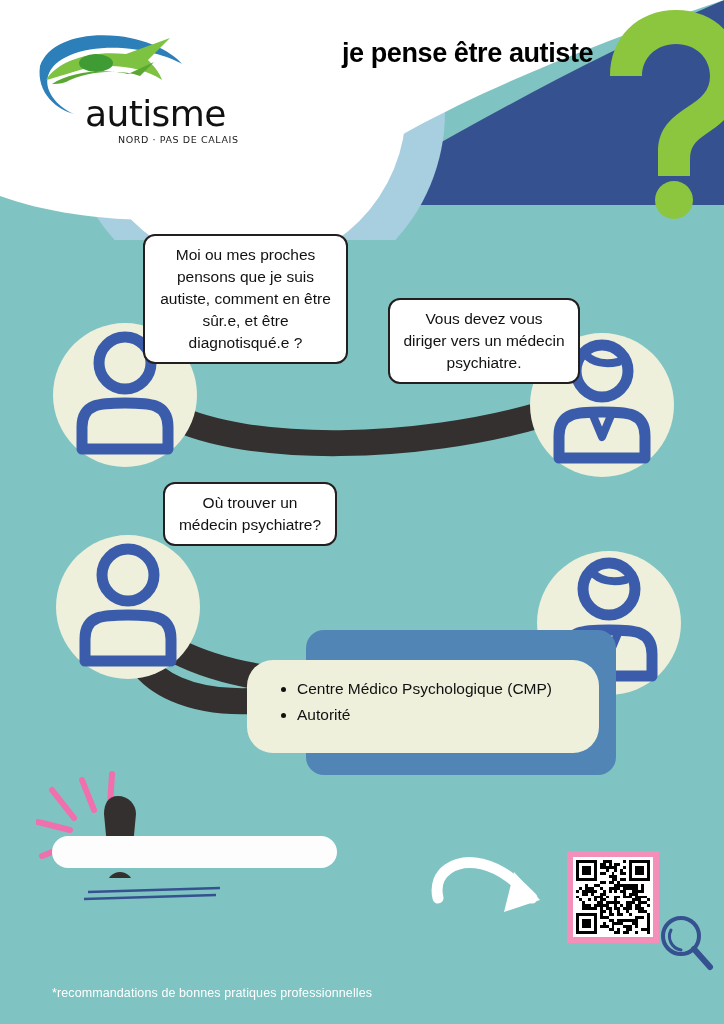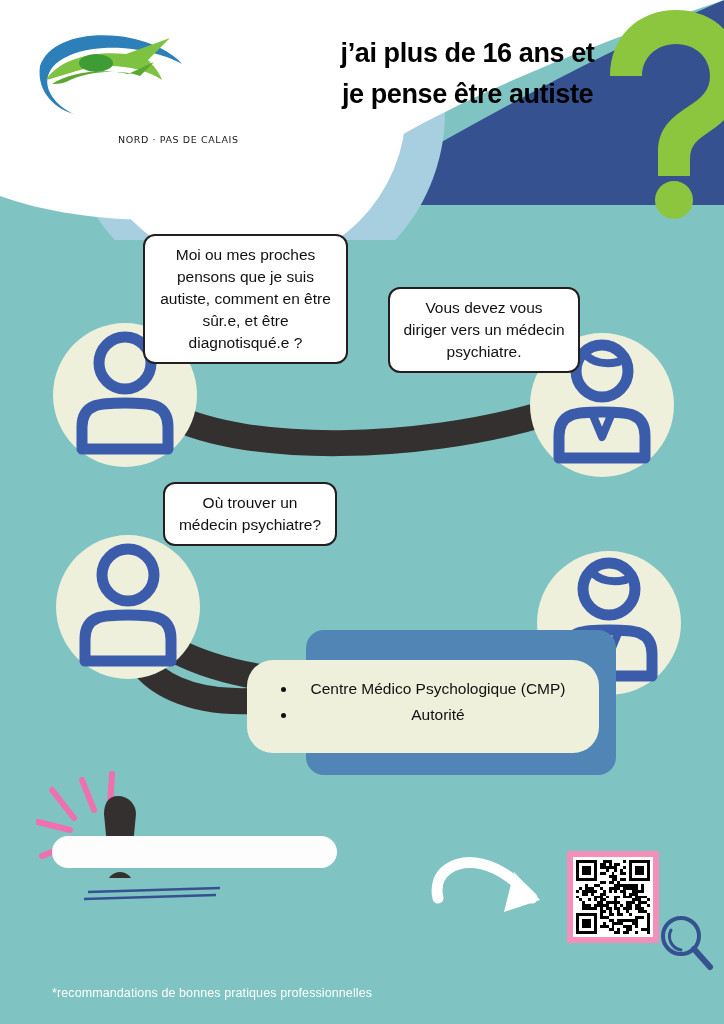--- a/index.html
+++ b/index.html
@@ -60,21 +60,21 @@
     border-radius:12px;
     text-align:center;
     color:#111;
     font-size:15.5px;
     line-height:1.42;
     padding:8px 12px;
     box-sizing:border-box;
     font-family:"Liberation Sans",sans-serif;
   }
   #bubble-q1{left:143px;top:234px;width:205px;}
-  #bubble-a1{left:388px;top:287px;width:192px;}
+  #bubble-a1{left:388px;top:298px;width:192px;}
   #bubble-q2{left:163px;top:482px;width:174px;}
 
   .bubble-soft{
     position:absolute;
     background:#ffffff;
     border:none;
     border-radius:26px;
     text-align:center;color:#111;
     font-size:15.5px;line-height:1.42;
     padding:12px 14px;box-sizing:border-box;
@@ -89,21 +89,21 @@
   }
   .card-cream{
     position:absolute;left:247px;top:660px;width:352px;
     background:#eef0dc;border-radius:26px;
     padding:18px 20px 22px 22px;box-sizing:border-box;
     color:#111;font-size:15.5px;line-height:1.45;
     font-family:"Liberation Sans",sans-serif;
   }
   .card-cream .lead{margin:0 0 14px 0;}
   .card-cream ul{margin:0;padding-left:28px;}
-  .card-cream li{margin:0 0 4px 0;text-align:center;}
+  .card-cream li{margin:0 0 4px 0;}
 
   
   .warn-card{
     position:absolute;left:52px;top:836px;width:285px;
     background:#fdfdfd;border-radius:22px;
     padding:14px 16px 18px 16px;box-sizing:border-box;
     text-align:center;color:#111;
     font-size:16px;line-height:1.44;
     font-family:"Liberation Sans",sans-serif;
   }
@@ -177,25 +177,25 @@
         <path d="M18,38 C26,14 60,4 96,8 C130,12 152,26 160,36
                  C150,30 128,22 100,20 C64,18 32,28 26,48
                  C22,62 34,78 52,86 C36,82 14,66 18,38 Z" fill="#2c7fb8"></path>
         <path d="M24,52 C36,32 70,22 104,26 L148,10 L126,32
                  C134,40 138,46 140,52 C120,38 84,34 58,42
                  C44,46 32,50 24,52 Z" fill="#7ec242"></path>
         <path d="M30,56 C48,44 82,40 106,46 L132,34 L118,48
                  C96,40 62,44 44,54 C38,56 33,56 30,56 Z" fill="#5aa832"></path>
         <ellipse cx="74" cy="35" rx="17" ry="9" fill="#3f9c35"></ellipse>
       </svg>
+      <div class="logo-txt2">autisme</div>
       <div class="logo-txt3">NORD · PAS DE CALAIS</div>
     </div>
 
     <div class="title">
-      <span>j’ai plus de 16 ans et</span>
       <span>je pense être autiste</span>
     </div>
   </div>
 
   <svg class="flow-svg" width="724" height="560" viewBox="0 0 724 560">
 
     <g>
       <path d="M170,200 C250,240 420,235 540,200" stroke="#33302f" stroke-width="26" fill="none" stroke-linecap="round"></path>
       <path d="M592,245 C600,300 520,345 430,350" stroke="#33302f" stroke-width="26" fill="none" stroke-linecap="round" opacity="0"></path>
       <path d="M128,405 C128,470 200,500 300,480" stroke="#33302f" stroke-width="26" fill="none" stroke-linecap="round"></path>

